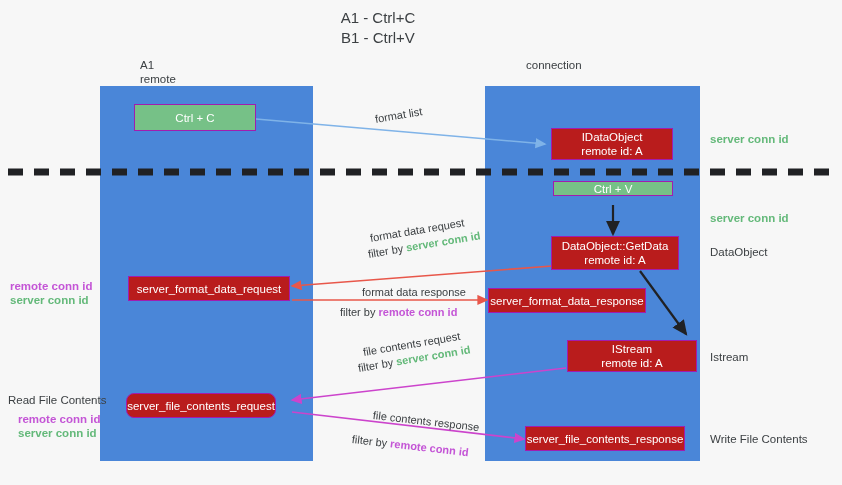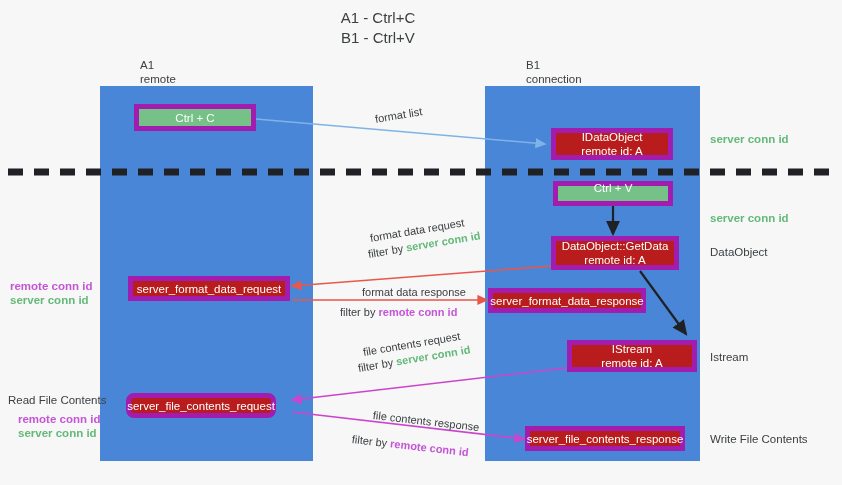--- a/index.html
+++ b/index.html
@@ -60,21 +60,21 @@
   .node {
     box-sizing: border-box;
     display: flex;
     flex-direction: column;
     align-items: center;
     justify-content: center;
     text-align: center;
     color: #ffffff;
     font-size: 11.5px;
     line-height: 14px;
-    border: 5px solid #a21caf;
+    border: 1px solid #a21caf;
     padding: 6px 6px;
   }
   .node.green { background: #76c187; }
   .node.orange { background: #b91c1c; }
   .node .ln { display: block; white-space: nowrap; }
 
   
   .caption {
     font-size: 11px;
     line-height: 14px;
@@ -104,21 +104,20 @@
   <div class="abs title-block">
     <div>A1 - Ctrl+C</div>
     <div>B1 - Ctrl+V</div>
   </div>
 
   <div class="abs col-head" style="left:140px; top:58px; width:134px;">
     <span class="ch-name">A1</span>
     <span class="ch-sub">remote</span>
   </div>
   <div class="abs col-head" style="left:526px; top:58px; width:134px;">
-    <span class="ch-name">B1</span>
     <span class="ch-sub">connection</span>
   </div>
 
   <div class="abs lane" id="lane-a"></div>
   <div class="abs lane" id="lane-b"></div>
 
   <svg class="svg-layer" viewBox="0 0 842 485" xmlns="http://www.w3.org/2000/svg">
     <defs>
       <marker id="ah-blue" markerWidth="7" markerHeight="7" refX="6" refY="3.2" orient="auto">
         <path d="M0,0 L7,3.2 L0,6.4 z" fill="#7fb3e8"></path>
@@ -153,21 +152,21 @@
 
   <div class="abs node green" style="left:134px; top:104px; width:122px; height:27px;">
     <span class="ln">Ctrl + C</span>
   </div>
 
   <div class="abs node orange" style="left:551px; top:128px; width:122px; height:32px;">
     <span class="ln">IDataObject</span>
     <span class="ln">remote id: A</span>
   </div>
 
-  <div class="abs node green" style="left:553px; top:181px; width:120px; height:25px;justify-content:flex-end;">
+  <div class="abs node green" style="left:553px; top:181px; width:120px; height:15px;">
     <span class="ln">Ctrl + V</span>
   </div>
 
   <div class="abs node orange" style="left:551px; top:236px; width:128px; height:34px;">
     <span class="ln">DataObject::GetData</span>
     <span class="ln">remote id: A</span>
   </div>
 
   <div class="abs node orange" style="left:567px; top:340px; width:130px; height:32px;">
     <span class="ln">IStream</span>

